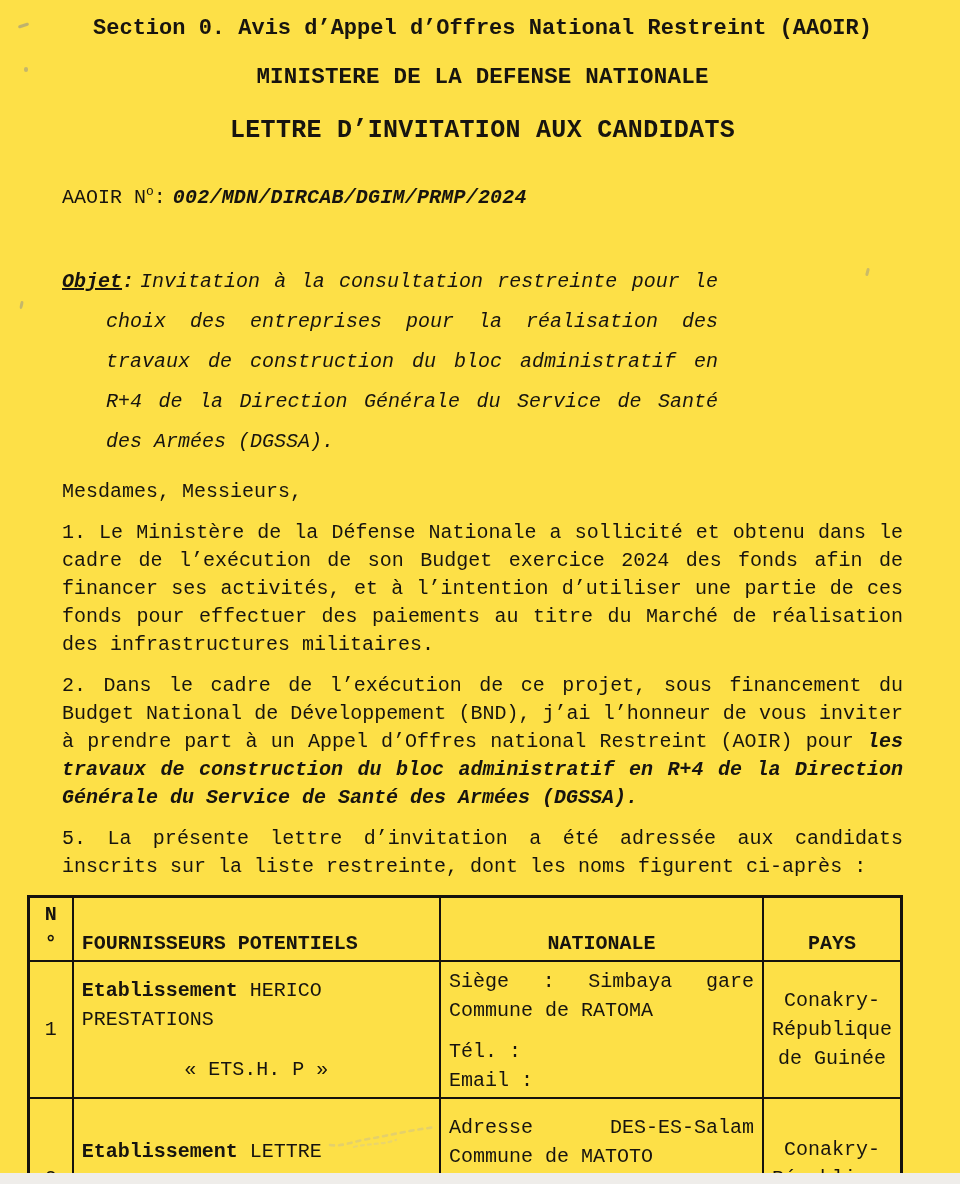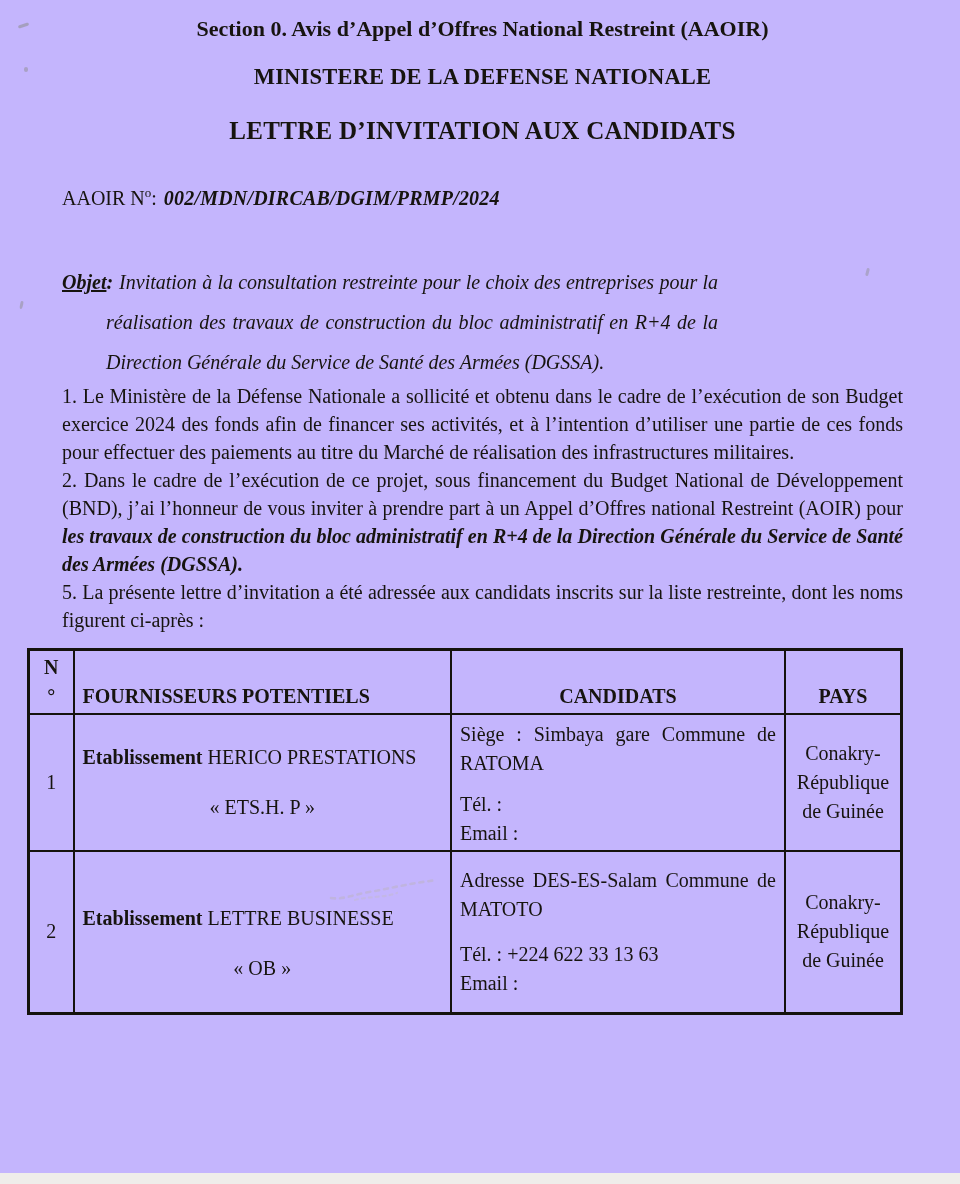--- a/index.html
+++ b/index.html
@@ -1,20 +1,20 @@
 <!DOCTYPE html>
 <html><head>
 <meta charset="utf-8">
 <style>
   html,body{margin:0;padding:0;background:#ffffff;}
   .page{
     position:relative;width:960px;height:1184px;overflow:hidden;
-    background:#c4b5fd;
+    background:#fde047;
     color:#17140f;
-    font-family:Liberation Serif, serif;
+    font-family:Liberation Mono, monospace;
     font-size:20px;line-height:28px;
   }
   .content{padding:16px 57px 0 62px;}
 
   .h-section{font-size:22px;line-height:26px;font-weight:bold;text-align:center;}
   .h-ministry{font-size:22.5px;line-height:28px;font-weight:bold;text-align:center;margin-top:21px;letter-spacing:.2px;}
   .h-letter{font-size:25px;line-height:31px;font-weight:bold;text-align:center;margin-top:24px;letter-spacing:.3px;}
 
   .ref{margin-top:38px;line-height:28px;}
   .ref sup{font-size:13px;line-height:0;}
@@ -22,21 +22,21 @@
 
   .objet{
     margin-top:50px;font-style:italic;line-height:40px;
     width:612px;padding-left:44px;text-indent:-44px;text-align:justify;
   }
   .objet-label{font-weight:bold;text-decoration:underline;}
   .objet-colon{font-weight:bold;}
   .objet-text{margin-left:6px;}
 
   .salutation{margin-top:16px;}
-  .para{text-align:justify;}
+  .para{margin-top:13px;text-align:justify;}
   .bi{font-weight:bold;font-style:italic;}
   .b{font-weight:bold;}
   .delai-line{text-align:left;}
 
   table.suppliers{
     border-collapse:collapse;margin:14px 0 0 -35px;table-layout:fixed;
     border:3px solid #15120d;
   }
   table.suppliers th,table.suppliers td{
     border:2px solid #15120d;font-size:20px;line-height:29px;
@@ -79,20 +79,21 @@
   <div class="content">
 
     <div class="h-section">Section 0. Avis d’Appel d’Offres National Restreint (AAOIR)</div>
     <div class="h-ministry">MINISTERE DE LA DEFENSE NATIONALE</div>
     <div class="h-letter">LETTRE D’INVITATION AUX CANDIDATS</div>
 
     <div class="ref"><span>AAOIR N</span><sup>o</sup><span>:</span><span class="ref-number">002/MDN/DIRCAB/DGIM/PRMP/2024</span></div>
 
     <div class="objet"><span class="objet-label">Objet</span><span class="objet-colon">:</span><span class="objet-text">Invitation à la consultation restreinte pour le choix des entreprises pour la réalisation des travaux de construction du bloc administratif en R+4 de la Direction Générale du Service de Santé des Armées (DGSSA).</span></div>
 
+    <div class="salutation">Mesdames, Messieurs,</div>
 
     <div class="para">1. Le Ministère de la Défense Nationale a sollicité et obtenu dans le cadre de l’exécution de son Budget exercice 2024 des fonds afin de financer ses activités, et à l’intention d’utiliser une partie de ces fonds pour effectuer des paiements au titre du Marché de réalisation des infrastructures militaires.</div>
 
     <div class="para"><span>2. Dans le cadre de l’exécution de ce projet, sous financement du Budget National de Développement (BND), j’ai l’honneur de vous inviter à prendre part à un Appel d’Offres national Restreint (AOIR) pour </span><span class="bi">les travaux de construction du bloc administratif en R+4 de la Direction Générale du Service de Santé des Armées (DGSSA).</span></div>
 
     <div class="para">
     </div>
 
     <div class="para">5. La présente lettre d’invitation a été adressée aux candidats inscrits sur la liste restreinte, dont les noms figurent ci-après :</div>
 
@@ -103,21 +104,21 @@
           <col style="width:350px">
           <col style="width:117px">
         </colgroup>
       <tbody>
           <tr class="hdr">
         <th class="th-num">
           <div>N</div>
           <div>°</div>
         </th>
         <th class="th-suppliers">FOURNISSEURS POTENTIELS</th>
-        <th class="th-addresses">CANDIDATS</th>
+        <th class="th-addresses">NATIONALE</th>
         <th class="th-country">PAYS</th>
       </tr>
       <tr class="row1">
         <td class="cell-num">1</td>
         <td class="cell-supplier">
           <div><b>Etablissement</b><span> HERICO PRESTATIONS</span></div>
           <div class="alias">« ETS.H. P »</div>
         </td>
         <td class="cell-address">
           <div class="addr-main">Siège : Simbaya gare Commune de RATOMA</div>

